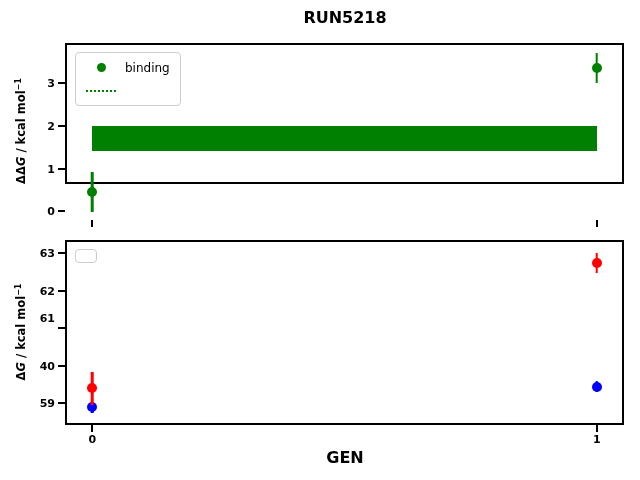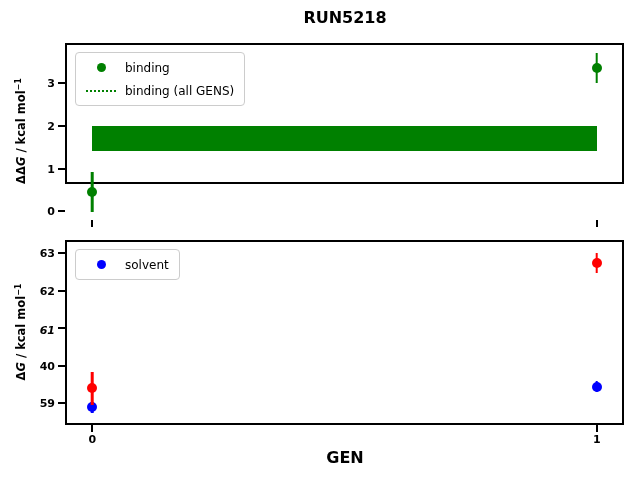--- a/index.html
+++ b/index.html
@@ -55,21 +55,20 @@
       <div class="legend-row">
         <span class="legend-swatch-area">
           <span class="dot" style="background-color: rgb(0, 128, 0);"></span>
         </span>
         <span class="legend-label">binding</span>
       </div>
       <div class="legend-row">
         <span class="legend-swatch-area">
           <span class="dotted-line" style="border-color: rgb(0, 128, 0);"></span>
         </span>
-        <span class="legend-label">binding (all GENS)</span>
       </div>
     </div>
   <div class="ytick" style="top: 165.182px;"></div>
       <div class="ytick-label" style="top: 166.182px;">0</div>
       <div class="ytick" style="top: 122.571px;"></div>
       <div class="ytick-label" style="top: 123.571px;">1</div>
       <div class="ytick" style="top: 79.9606px;"></div>
       <div class="ytick-label" style="top: 80.9606px;">2</div>
       <div class="ytick" style="top: 37.3498px;"></div>
       <div class="ytick-label" style="top: 38.3498px;">3</div>
@@ -77,33 +76,27 @@
       <div class="xtick" style="left: 528.773px; top: 175px;"></div>
       <div class="err" style="left: 25.2273px; top: 126.98px; height: 40.0542px; background: rgb(0, 128, 0);"></div>
       <div class="marker" style="left: 25.2273px; top: 147.007px; background: rgb(0, 128, 0);"></div>
       <div class="err" style="left: 529.773px; top: 8.09606px; height: 29.8276px; background: rgb(0, 128, 0);"></div>
       <div class="marker" style="left: 529.773px; top: 23.0099px; background: rgb(0, 128, 0);"></div>
       <div class="band" style="left: 25.2273px; width: 504.545px; top: 80.5345px; height: 25.5665px; background: rgb(0, 128, 0);"></div>
     </div>
 
   <div class="axes axes-bottom">
     <div class="legend">
-      <div class="legend-row">
-        <span class="legend-swatch-area">
-          <span class="dot" style="background-color: rgb(0, 0, 255);"></span>
-        </span>
-        <span class="legend-label">solvent</span>
-      </div>
     </div>
   <div class="ytick" style="top: 160.473px;"></div>
       <div class="ytick-label" style="top: 161.473px;">59</div>
       <div class="ytick" style="top: 122.921px;"></div>
       <div class="ytick-label" style="top: 123.921px;">40</div>
       <div class="ytick" style="top: 85.3693px;"></div>
-      <div class="ytick-label" style="top: 88px; font-style: italic;">61</div>
+      <div class="ytick-label" style="top: 76px;">61</div>
       <div class="ytick" style="top: 47.8174px;"></div>
       <div class="ytick-label" style="top: 48.8174px;">62</div>
       <div class="ytick" style="top: 10.2656px;"></div>
       <div class="ytick-label" style="top: 11.2656px; margin-left: 13px;">63</div>
       <div class="xtick" style="left: 24.2273px; top: 183px;"></div>
       <div class="xtick-label" style="left: 25.2273px; top: 191px;">0</div>
       <div class="xtick" style="left: 528.773px; top: 183px;"></div>
       <div class="xtick-label" style="left: 529.773px; top: 191px;">1</div>
       <div class="err" style="left: 25.2273px; top: 159.595px; height: 11.2656px; background: rgb(0, 0, 255);"></div>
       <div class="marker" style="left: 25.2273px; top: 165.228px; background: rgb(0, 0, 255);"></div>

